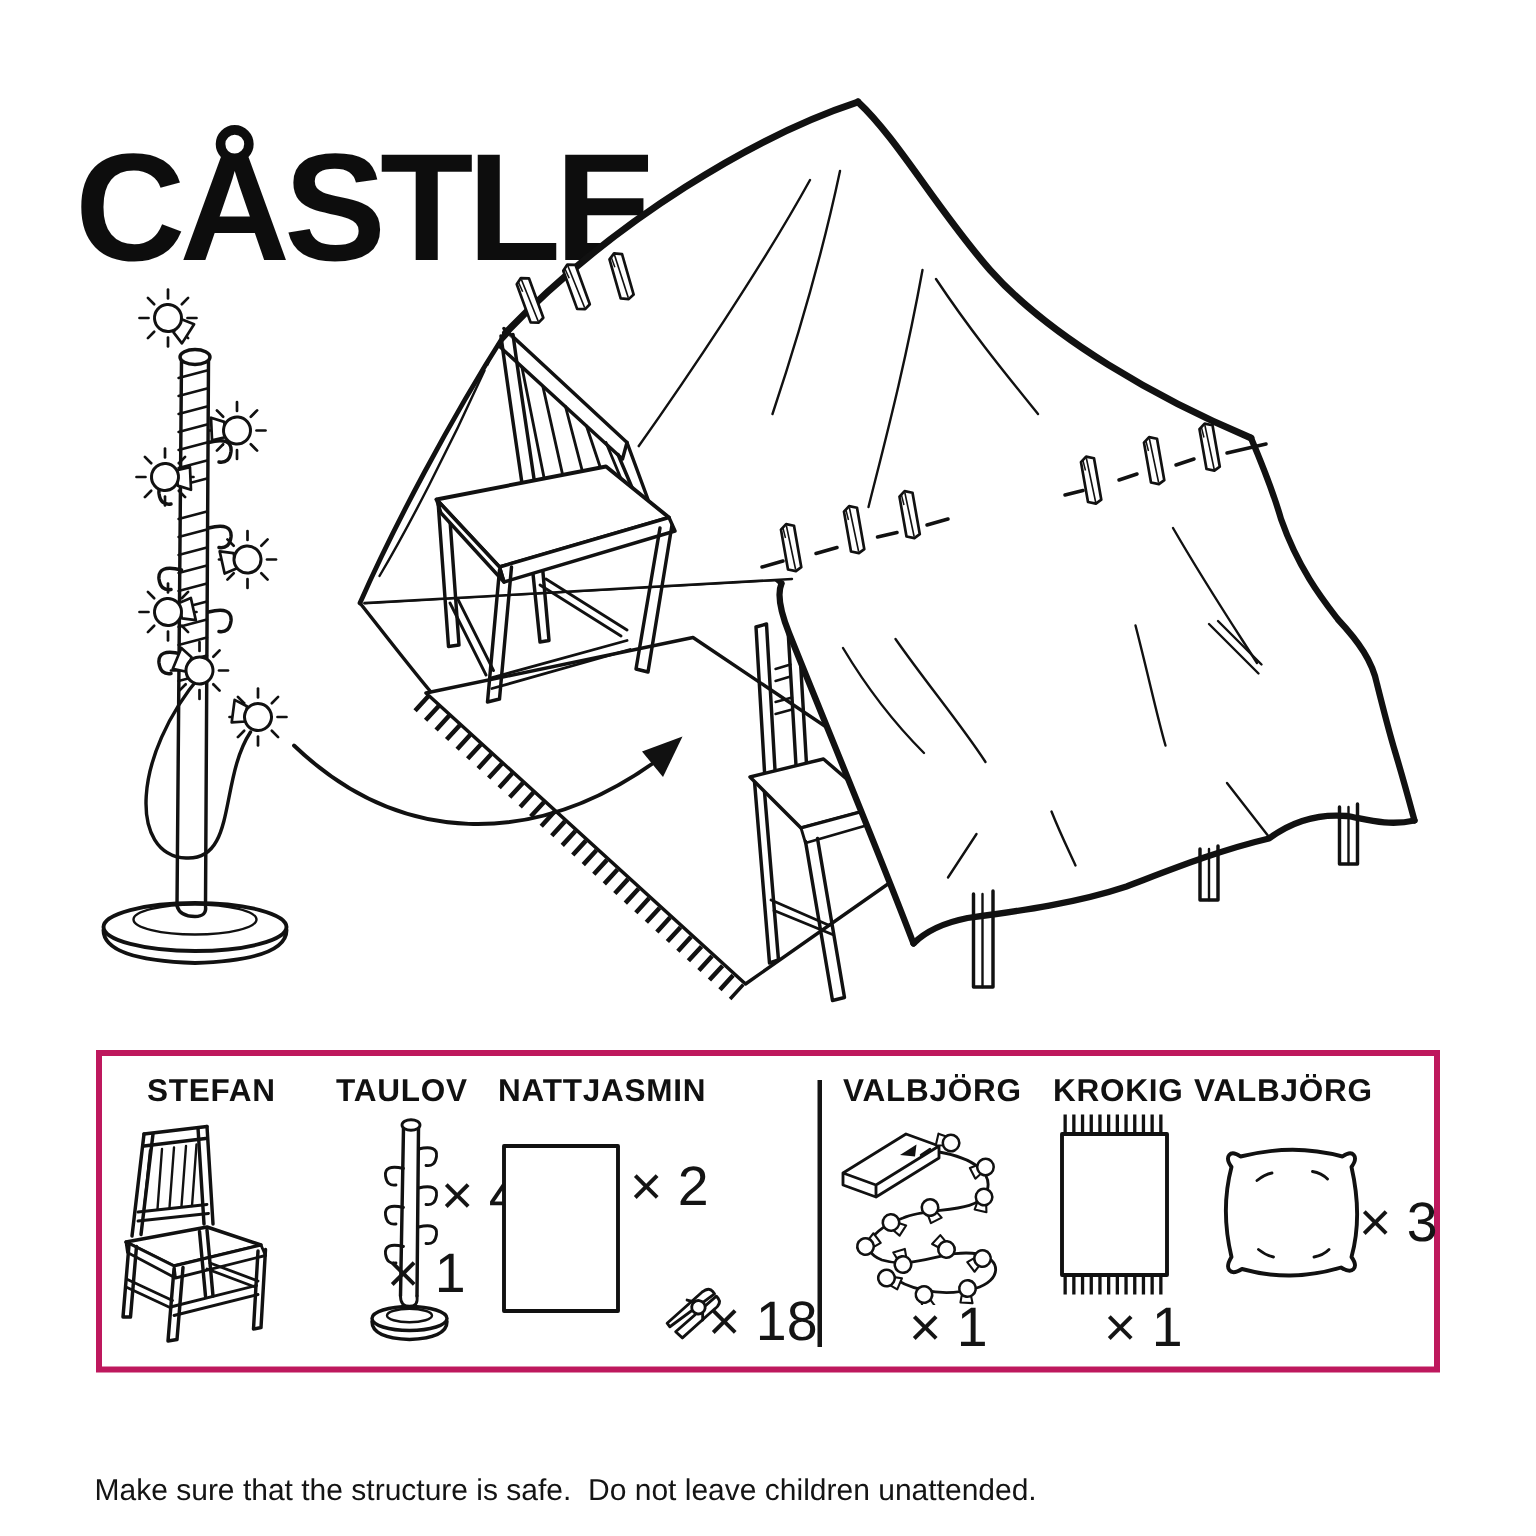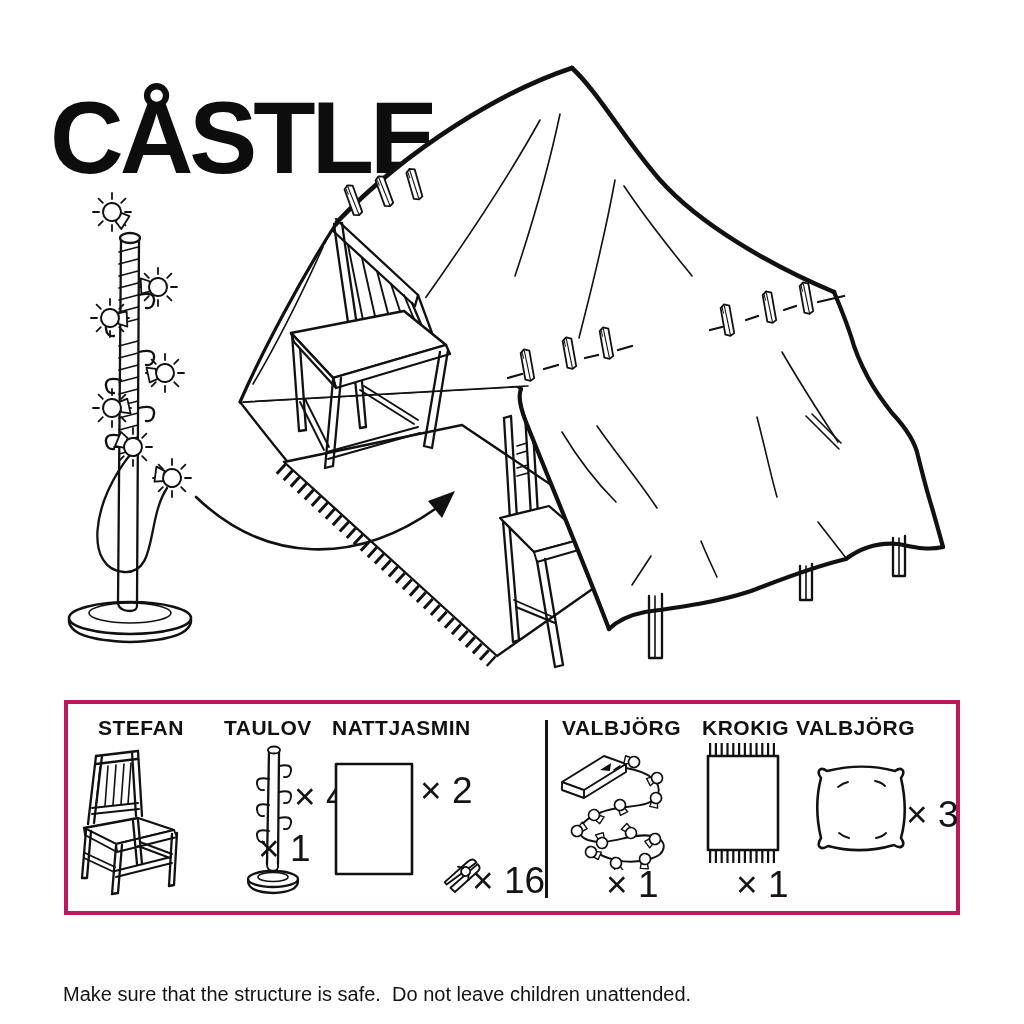--- a/index.html
+++ b/index.html
@@ -230,21 +230,21 @@
     <span class="qty" style="left:352px;top:66px">× 2</span>
 
     <svg class="picon" style="left:368px;top:146px" width="52" height="48" viewBox="0 0 52 48" xmlns="http://www.w3.org/2000/svg">
       <g transform="translate(26,25) rotate(-38)">
         <path class="w sw15" d="M-18,-5 L13,-7 Q19,-7 19,-3 L19,-1 L-18,-2 Z"></path>
         <path class="w sw15" d="M-17,3 L19,1 L19,3 Q19,7 13,7 L-16,9 Z"></path>
         <circle class="w sw15" cx="5" cy="-0.5" r="4.5"></circle>
         <path class="k sw15" d="M5,-5 L2,-9 M5,4 L2,8"></path>
       </g>
     </svg>
-    <span class="qty" style="left:404px;top:156px">× 16</span>
+    <span class="qty" style="left:404px;top:156px">× 18</span>
 
     <div class="divider"></div>
 
     <svg class="picon" style="left:486px;top:42px" width="130" height="124" viewBox="0 0 130 124" xmlns="http://www.w3.org/2000/svg" xmlns:xlink="http://www.w3.org/1999/xlink">
       <path class="k sw15" d="M72,22 C95,26 108,36 104,48 C98,64 66,58 48,66 C26,74 18,88 34,94 C56,101 76,86 98,90 C114,93 114,108 96,113 C72,120 48,112 40,104"></path>
       <path class="w sw15" d="M8,36 L50,10 L72,18 L30,44 Z M8,36 L8,44 L30,52 L30,44 Z M30,44 L72,18 L72,26 L30,52 Z"></path>
       <polygon class="b" points="46,24 57,17 56,25"></polygon>
       <path class="k sw1" d="M60,24 L66,20"></path>
       <use xlink:href="#pbulb" href="#pbulb" transform="translate(80,16) rotate(200)"></use>
       <use xlink:href="#pbulb" href="#pbulb" transform="translate(103,32) rotate(160)"></use>

